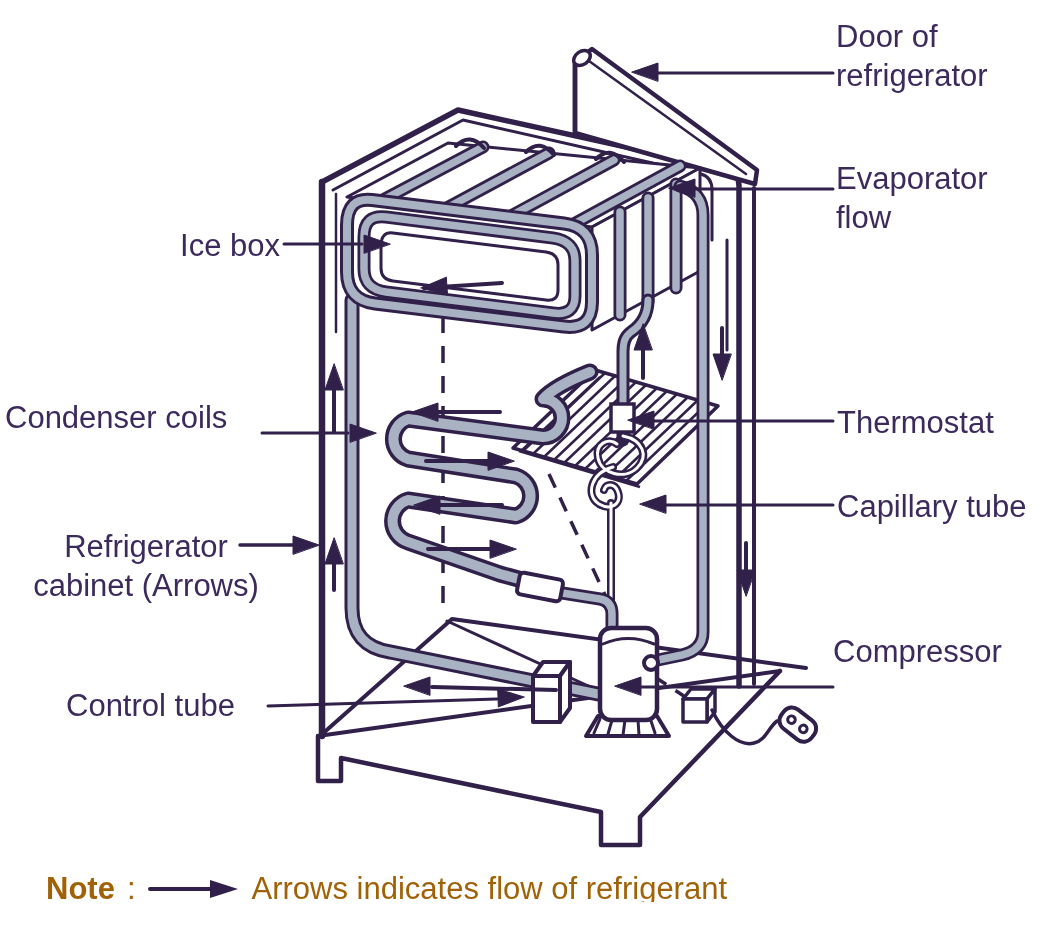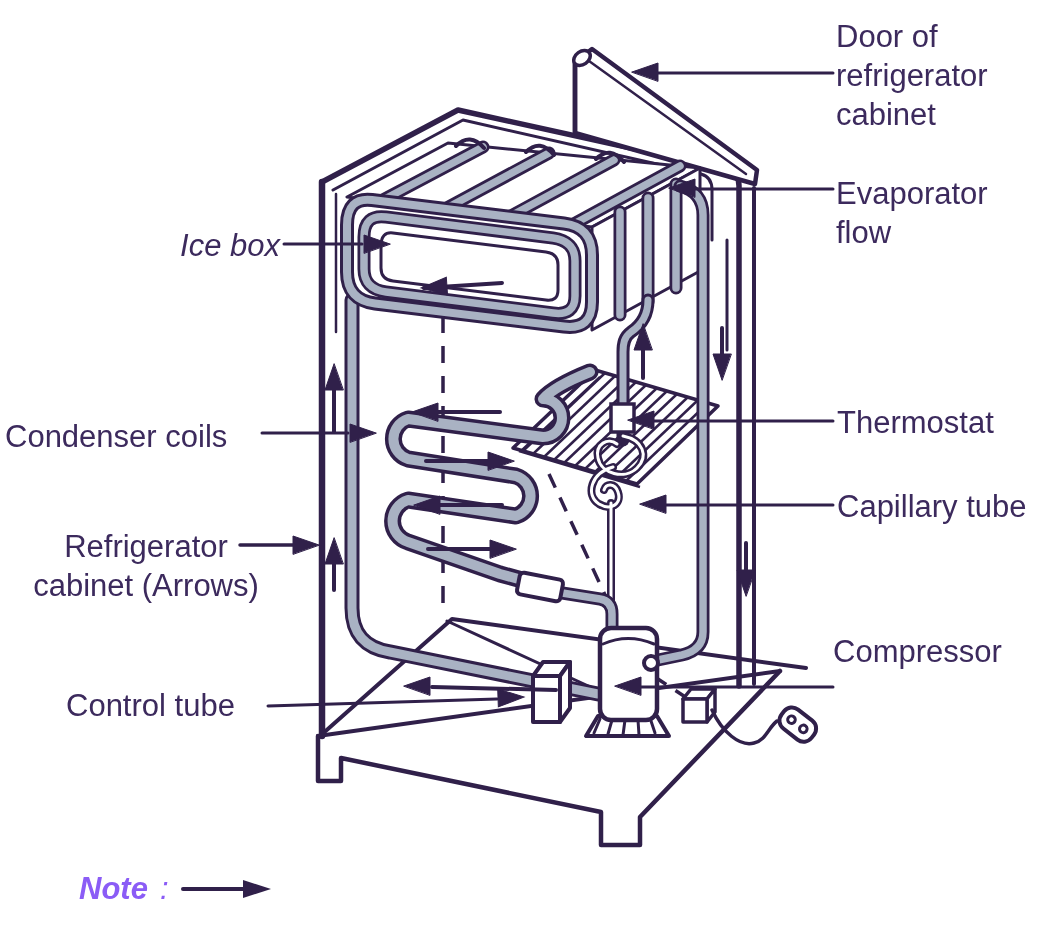--- a/index.html
+++ b/index.html
@@ -2,22 +2,22 @@
 <html><head>
 <meta charset="utf-8">
 <style>
   html,body{margin:0;padding:0;background:#ffffff;}
   #stage{position:relative;width:1063px;height:902px;background:#ffffff;overflow:hidden;
          font-family:"Liberation Sans", sans-serif;}
   #diagram-svg{position:absolute;left:0;top:0;}
   .label{position:absolute;color:#3c2a5d;font-size:31px;line-height:39px;white-space:nowrap;}
   .label--right{text-align:right;}
   .label--center{text-align:center;white-space:normal;}
-  #note{position:absolute;left:79px;top:869px;display:flex;align-items:center;gap:12px;
-        color:#8b5cf6;font-size:31px;line-height:39px;font-style:italic;}
+  #note{position:absolute;left:46px;top:869px;display:flex;align-items:center;gap:12px;
+        color:#a16207;font-size:31px;line-height:39px;}
   #note .note-word{font-weight:bold;}
   svg *{vector-effect:none;}
 </style>
 </head>
 <body>
 
 <div id="stage">
 
 <svg id="diagram-svg" width="1063" height="930" viewBox="0 0 1063 930">
   <defs>
@@ -225,31 +225,30 @@
     <path d="M 665,505 L 833,505" stroke-width="3" fill="none"></path>
         <use href="#flowheadL" x="640" y="504"></use>
     <path d="M 640,687 L 833,687" stroke-width="3" fill="none"></path>
         <use href="#flowheadL" x="615" y="686"></use>
   </g>
 </svg>
 
   <div class="label" style="left:836px;top:17px;">
     <div>Door of</div>
     <div>refrigerator</div>
-    <div>cabinet</div>
-  </div>
-
-  <div class="label" style="left:836px;top:174px;">
+  </div>
+
+  <div class="label" style="left:836px;top:159px;">
     <div>Evaporator</div>
     <div>flow</div>
   </div>
 
-  <div class="label label--right" style="left:160px;top:226px;width:120px;font-style:italic;">Ice box</div>
-
-  <div class="label" style="left:5px;top:417px;">Condenser coils</div>
+  <div class="label label--right" style="left:160px;top:226px;width:120px;">Ice box</div>
+
+  <div class="label" style="left:5px;top:398px;">Condenser coils</div>
 
   <div class="label label--center" style="left:0px;top:527px;width:292px;">
     <div>Refrigerator</div>
     <div>cabinet (Arrows)</div>
   </div>
 
   <div class="label" style="left:66px;top:686px;">Control tube</div>
 
   <div class="label" style="left:837px;top:403px;">Thermostat</div>
 
@@ -257,15 +256,16 @@
 
   <div class="label" style="left:833px;top:632px;">Compressor</div>
 
   <div id="note">
     <span class="note-word">Note</span>
     <span>:</span>
     <svg width="92" height="20" viewBox="0 0 92 20">
       <path d="M 2,10 L 64,10" stroke="#30204a" stroke-width="4" stroke-linecap="round"></path>
       <path d="M 90,10 L 62,1 L 62,19 Z" fill="#30204a"></path>
     </svg>
+    <span>Arrows indicates flow of refrigerant</span>
   </div>
 
 </div>
 
 </body></html>

